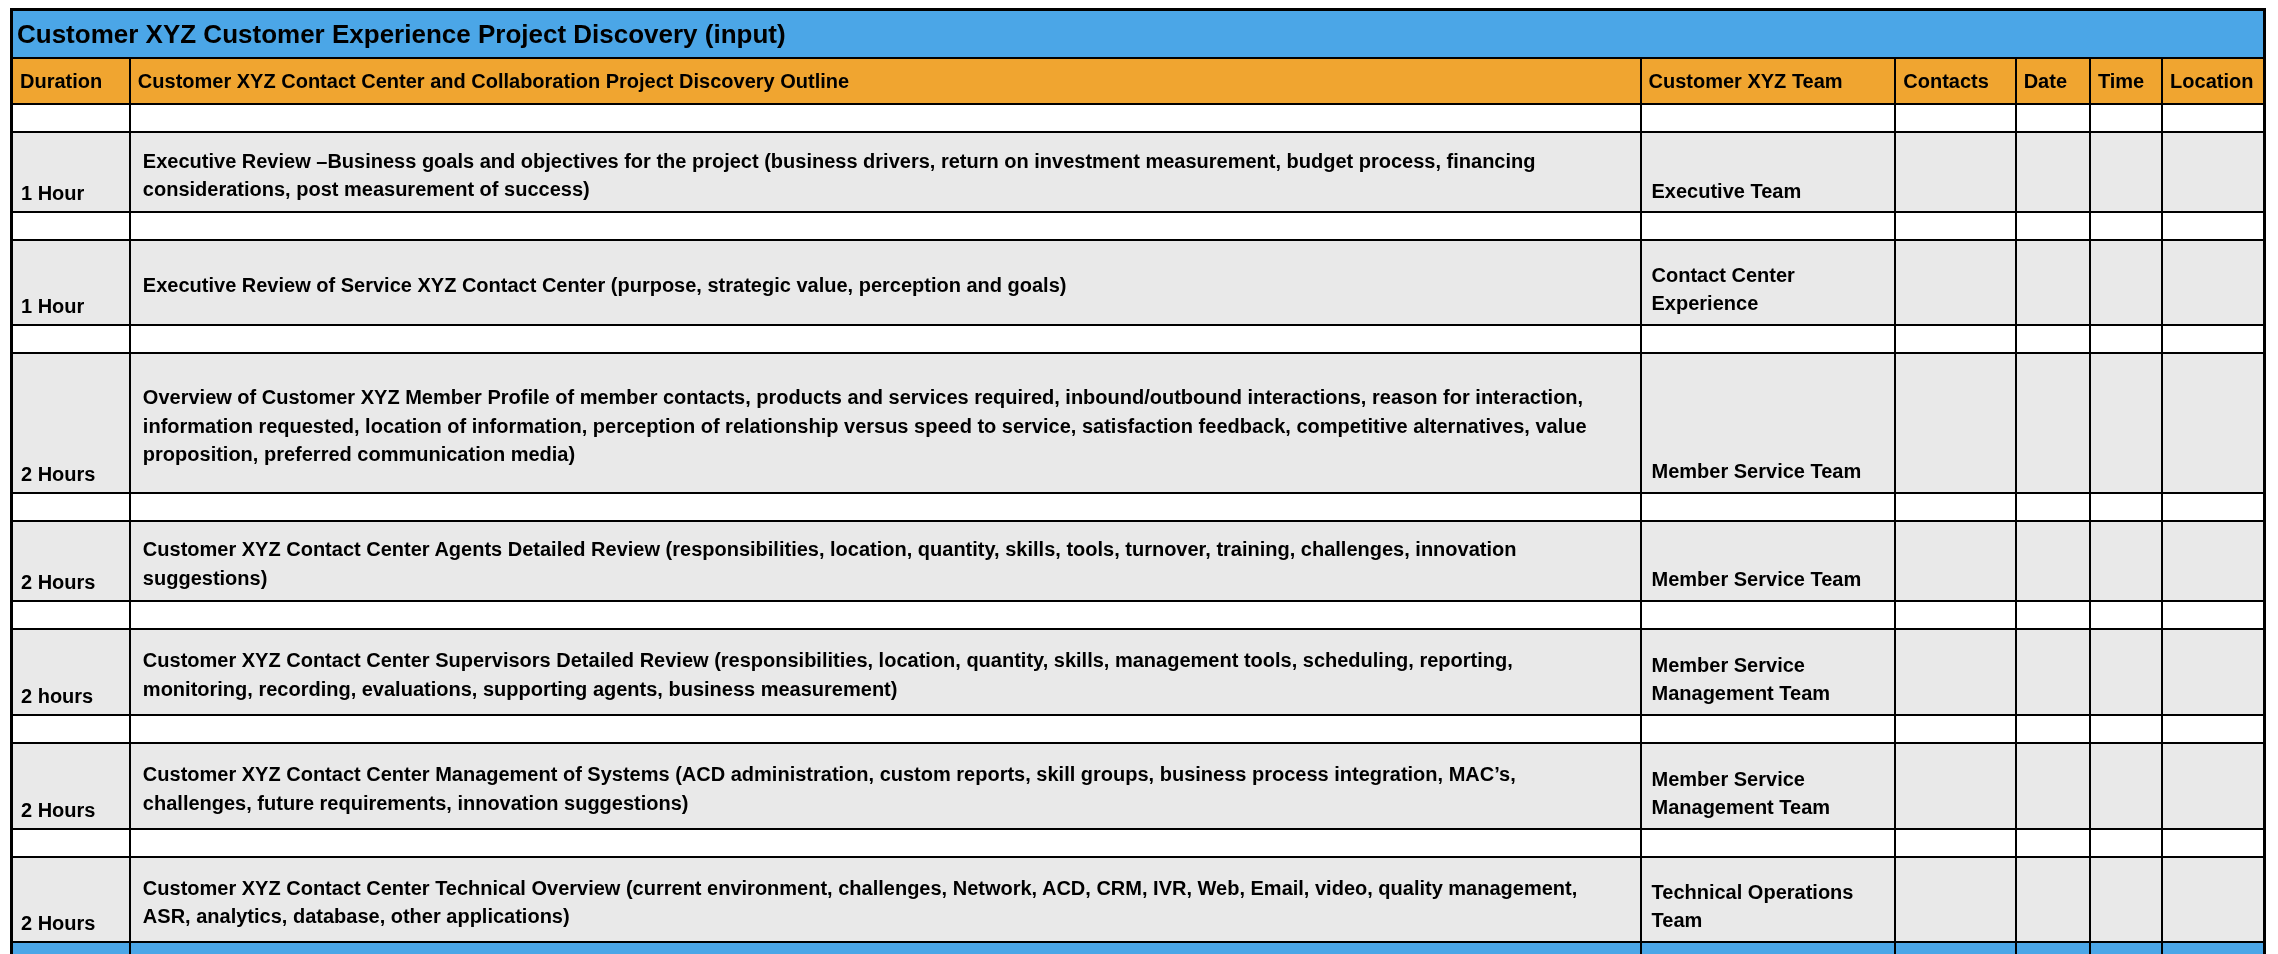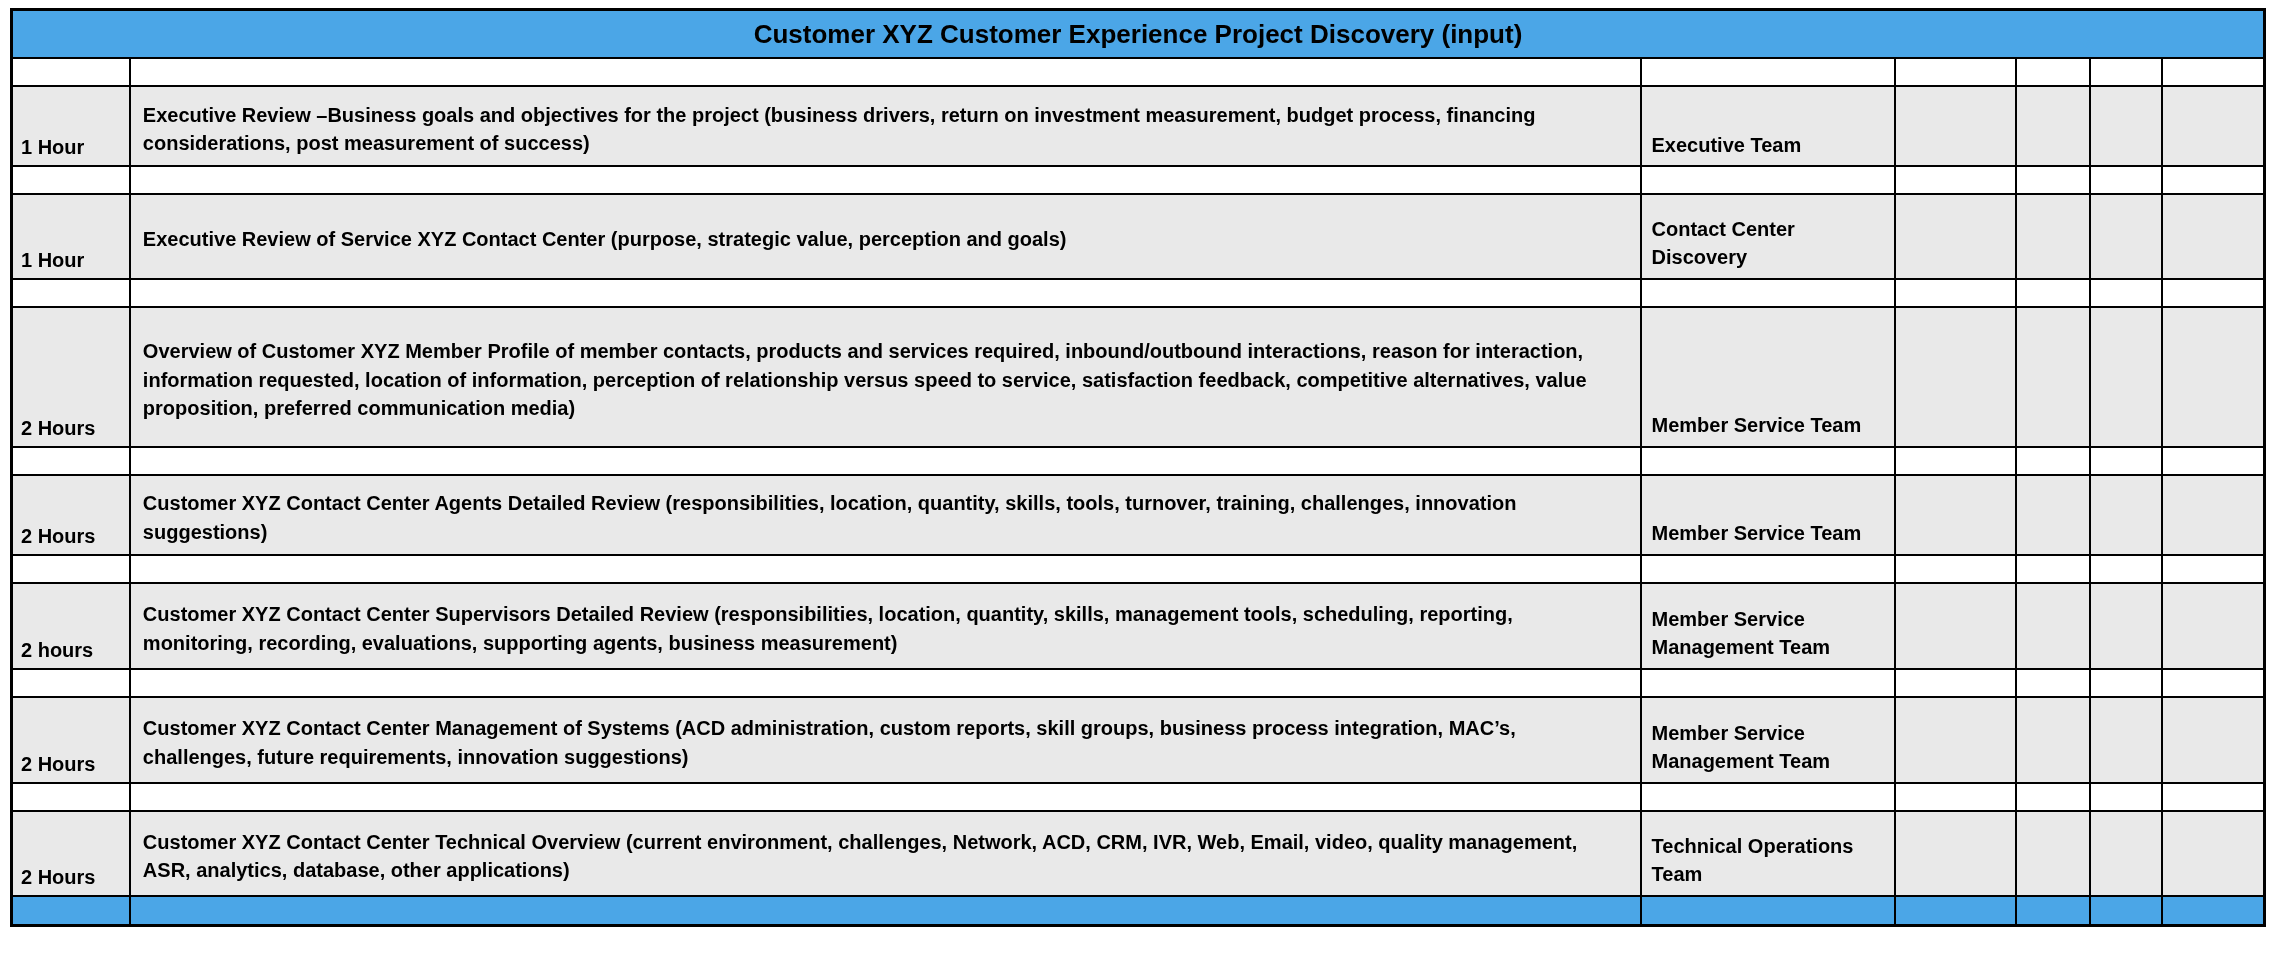--- a/index.html
+++ b/index.html
@@ -21,21 +21,21 @@
     border: 2px solid #000000;
     font-weight: bold;
     color: #000000;
     overflow: hidden;
     word-wrap: break-word;
   }
   
   tr.title-row th {
     background: #4BA6E7;
     font-size: 26px;
-    text-align: center;
+    text-align: left;
     vertical-align: middle;
     height: 42px;
     padding: 2px 4px;
   }
   
   tr.header-row th {
     background: #F0A530;
     font-size: 20px;
     text-align: left;
     vertical-align: middle;
@@ -90,20 +90,29 @@
     <col style="width:120px">
     <col style="width:74px">
     <col style="width:72px">
     <col style="width:102px">
   </colgroup>
 
   <thead>
     <tr class="title-row">
       <th colspan="7">Customer XYZ Customer Experience Project Discovery (input)</th>
     </tr>
+    <tr class="header-row">
+      <th>Duration</th>
+      <th>Customer XYZ Contact Center and Collaboration Project Discovery Outline</th>
+      <th>Customer XYZ Team</th>
+      <th>Contacts</th>
+      <th>Date</th>
+      <th>Time</th>
+      <th>Location</th>
+    </tr>
   </thead>
 
   <tbody>
 
     <tr class="spacer-row">
       <td class="spacer"></td>
       <td class="spacer"></td>
       <td class="spacer"></td>
       <td class="spacer"></td>
       <td class="spacer"></td>
@@ -127,21 +136,21 @@
       <td class="spacer"></td>
       <td class="spacer"></td>
       <td class="spacer"></td>
       <td class="spacer"></td>
       <td class="spacer"></td>
     </tr>
 
     <tr class="content-row r2">
       <td class="duration">1 Hour</td>
       <td class="outline">Executive Review of Service XYZ Contact Center (purpose, strategic value, perception and goals)</td>
-      <td class="team">Contact Center Discovery</td>
+      <td class="team">Contact Center Experience</td>
       <td class="empty"></td>
       <td class="empty"></td>
       <td class="empty"></td>
       <td class="empty"></td>
     </tr>
 
     <tr class="spacer-row">
       <td class="spacer"></td>
       <td class="spacer"></td>
       <td class="spacer"></td>

